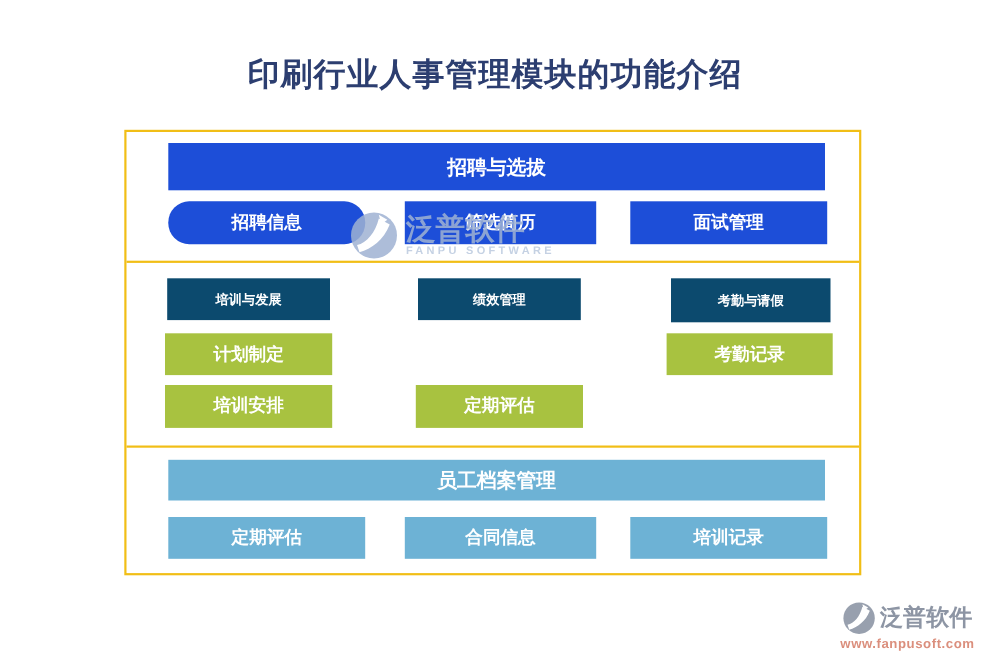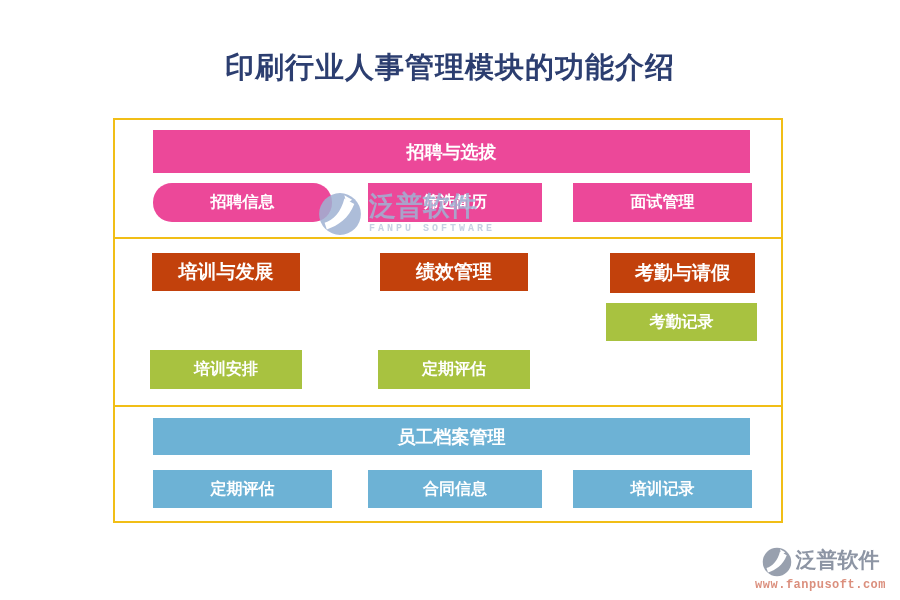--- a/index.html
+++ b/index.html
@@ -2,21 +2,21 @@
 <html><head>
 <meta charset="utf-8">
 <style>
   * { margin: 0; padding: 0; box-sizing: border-box; }
   html, body { background: #ffffff; }
   .canvas {
     position: relative;
     width: 900px;
     height: 600px;
     background: #ffffff;
-    font-family: Liberation Mono, monospace;
+    font-family: Liberation Sans, sans-serif;
     overflow: hidden;
   }
   .page-title {
     position: absolute;
     top: 48px; left: 0; width: 100%;
     text-align: center;
     font-size: 29px;
     font-weight: 800;
     letter-spacing: 1px;
     color: #2C3E70;
@@ -36,23 +36,23 @@
   .bar, .btn, .col-header, .col-item {
     position: absolute;
     display: flex;
     align-items: center;
     justify-content: center;
     color: #ffffff;
     font-weight: 700;
   }
   .bar { font-size: 18px; }
   .btn, .col-header, .col-item { font-size: 16px; }
-  .blue-gray { background: #ec4899; }
+  .blue-gray { background: #1d4ed8; }
   .light-blue { background: #6DB2D5; }
-  .col-header { background: #c2410c; font-size: 19px; }
+  .col-header { background: #0c4a6e; font-size: 12px; }
   .col-item { background: #A8C240; }
   .wm-center {
     position: absolute;
     left: 318px; top: 192px;
     display: flex;
     align-items: center;
     gap: 7px;
     opacity: 0.85;
     z-index: 5;
     pointer-events: none;
@@ -112,20 +112,21 @@
 
     <div class="bar blue-gray" style="left:38px; top:10px; width:597px; height:43px;">招聘与选拔</div>
     <div class="btn blue-gray" style="left:38px; top:63px; width:179px; height:39px;border-radius:19px;">招聘信息</div>
     <div class="btn blue-gray" style="left:253px; top:63px; width:174px; height:39px;">筛选简历</div>
     <div class="btn blue-gray" style="left:458px; top:63px; width:179px; height:39px;">面试管理</div>
 
     <div class="col-header" style="left:37px; top:133px; width:148px; height:38px;">培训与发展</div>
     <div class="col-header" style="left:265px; top:133px; width:148px; height:38px;">绩效管理</div>
     <div class="col-header" style="left:495px; top:133px; width:145px; height:40px;">考勤与请假</div>
 
+    <div class="col-item" style="left:35px; top:183px; width:152px; height:38px;">计划制定</div>
     <div class="col-item" style="left:491px; top:183px; width:151px; height:38px;">考勤记录</div>
 
     <div class="col-item" style="left:35px; top:230px; width:152px; height:39px;">培训安排</div>
     <div class="col-item" style="left:263px; top:230px; width:152px; height:39px;">定期评估</div>
 
     <div class="bar light-blue" style="left:38px; top:298px; width:597px; height:37px;">员工档案管理</div>
     <div class="btn light-blue" style="left:38px; top:350px; width:179px; height:38px;">定期评估</div>
     <div class="btn light-blue" style="left:253px; top:350px; width:174px; height:38px;">合同信息</div>
     <div class="btn light-blue" style="left:458px; top:350px; width:179px; height:38px;">培训记录</div>
 

